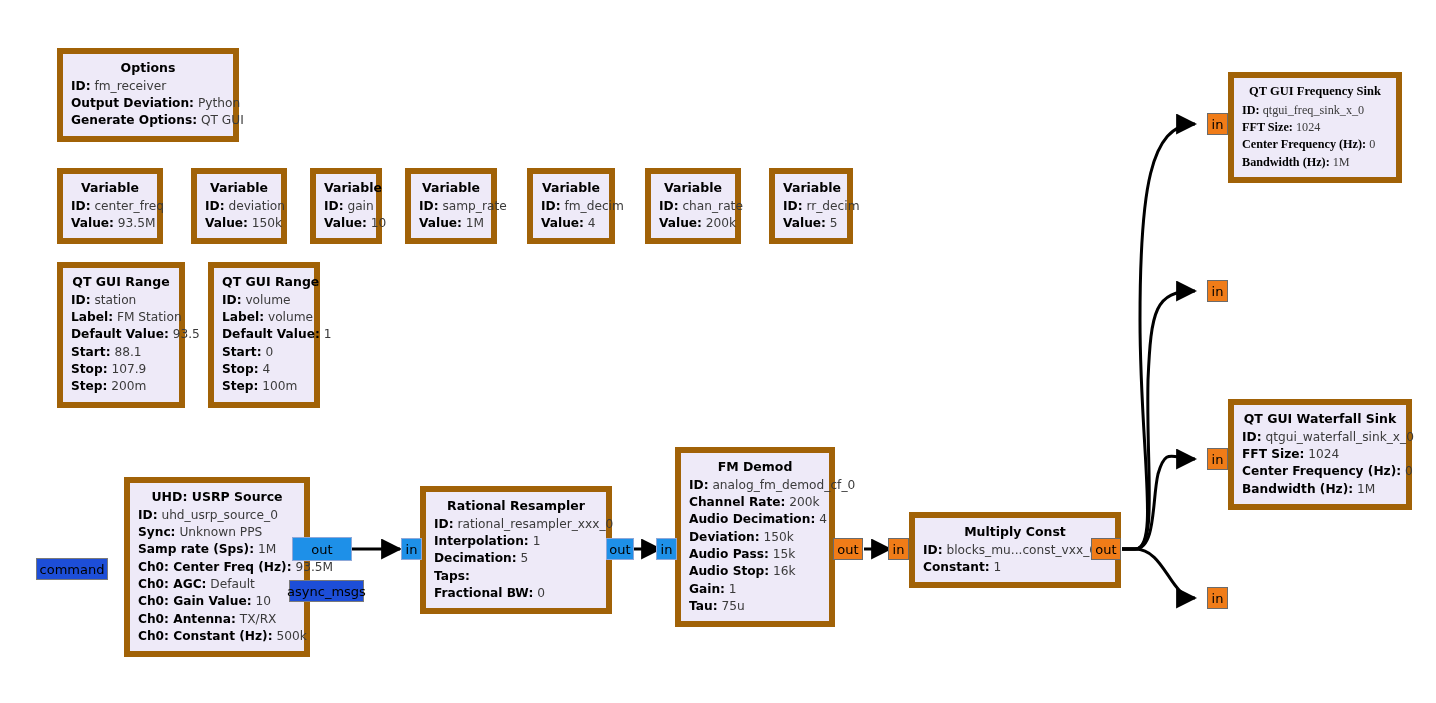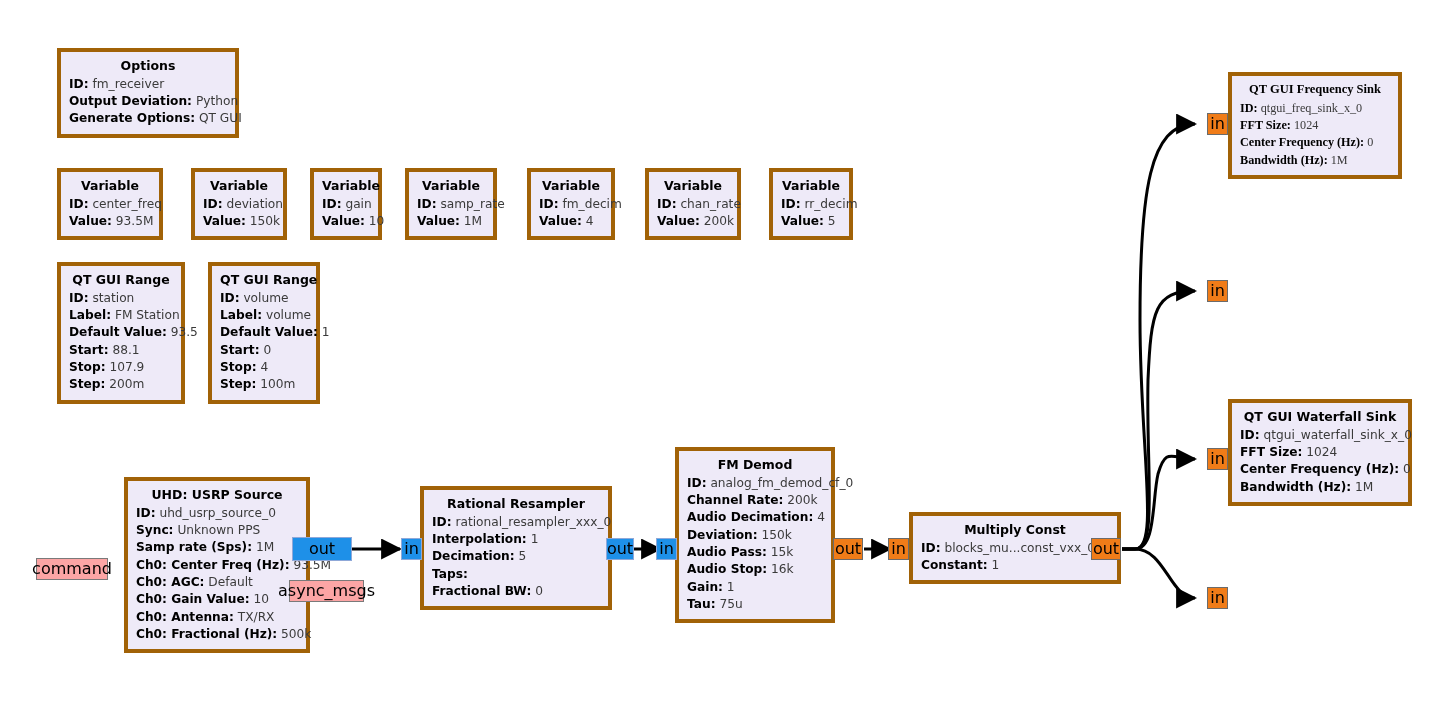--- a/index.html
+++ b/index.html
@@ -23,21 +23,21 @@
     left: 0;
     top: 0;
     width: 1436px;
     height: 703px;
     pointer-events: none;
     z-index: 1;
   }
   .block {
     position: absolute;
     background: #eeeaf8;
-    border: 4px solid #a16207;
+    border: 6px solid #a16207;
     box-sizing: border-box;
     z-index: 3;
     padding: 5px 8px 6px 8px;
     line-height: 1.42;
   }
   .block .title {
     font-weight: bold;
     font-size: 12.5px;
     color: #000000;
     text-align: center;
@@ -50,39 +50,39 @@
     white-space: nowrap;
   }
   .block .row b {
     color: #000000;
     font-weight: bold;
   }
   
   .port {
     position: absolute;
     box-sizing: border-box;
-    font-size: 16px;
+    font-size: 13px;
     line-height: 1;
     display: flex;
     align-items: center;
     justify-content: center;
     color: #000000;
     z-index: 4;
     border: 1px solid #6b6b6b;
   }
   .port.blue {
     background: #1e90e8;
     border-color: #8fa8d8;
   }
   .port.orange {
     background: #f07c18;
     border-color: #6b6b6b;
   }
   .port.msg {
-    background: #fca5a5;
+    background: #1d4ed8;
     border-color: #7a7a7a;
     color: #000000;
   }
   .port.wide { justify-content: center; }
 </style>
 </head>
 <body>
 
 <div id="canvas">
 
@@ -176,21 +176,21 @@
 
   <div class="block" style="left:124px; top:477px; width:186px;">
     <div class="title">UHD: USRP Source</div>
     <div class="row"><b>ID:</b> <span>uhd_usrp_source_0</span></div>
     <div class="row"><b>Sync:</b> <span>Unknown PPS</span></div>
     <div class="row"><b>Samp rate (Sps):</b> <span>1M</span></div>
     <div class="row"><b>Ch0: Center Freq (Hz):</b> <span>93.5M</span></div>
     <div class="row"><b>Ch0: AGC:</b> <span>Default</span></div>
     <div class="row"><b>Ch0: Gain Value:</b> <span>10</span></div>
     <div class="row"><b>Ch0: Antenna:</b> <span>TX/RX</span></div>
-    <div class="row"><b>Ch0: Fractional (Hz):</b> <span>500k</span></div>
+    <div class="row"><b>Ch0: Constant (Hz):</b> <span>500k</span></div>
   </div>
   <div class="port msg" style="left:36px; top:558px; width:72px; height:22px;">command</div>
   <div class="port blue wide" style="left:292px; top:537px; width:60px; height:24px;">out</div>
   <div class="port msg" style="left:289px; top:580px; width:75px; height:22px;">async_msgs</div>
 
   <div class="block" style="left:420px; top:486px; width:192px;">
     <div class="title">Rational Resampler</div>
     <div class="row"><b>ID:</b> <span>rational_resampler_xxx_0</span></div>
     <div class="row"><b>Interpolation:</b> <span>1</span></div>
     <div class="row"><b>Decimation:</b> <span>5</span></div>

